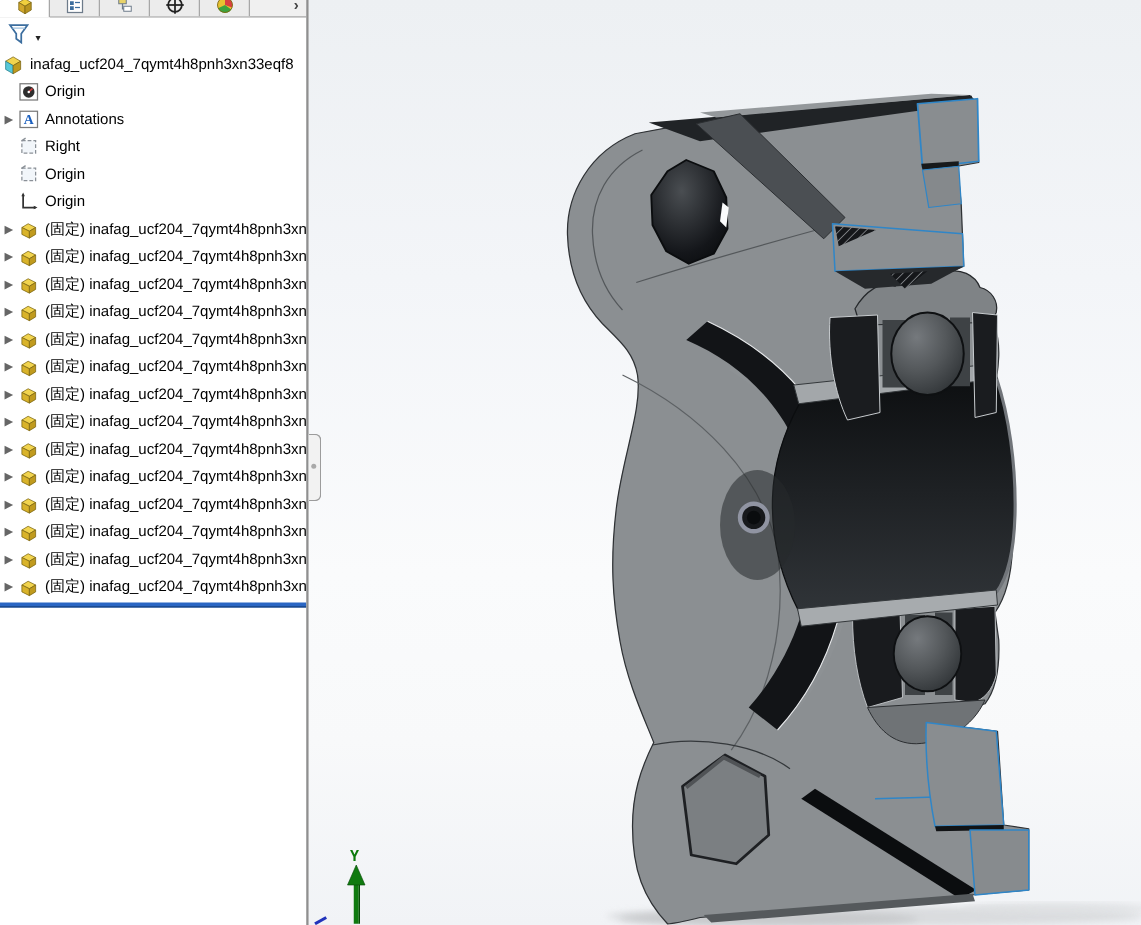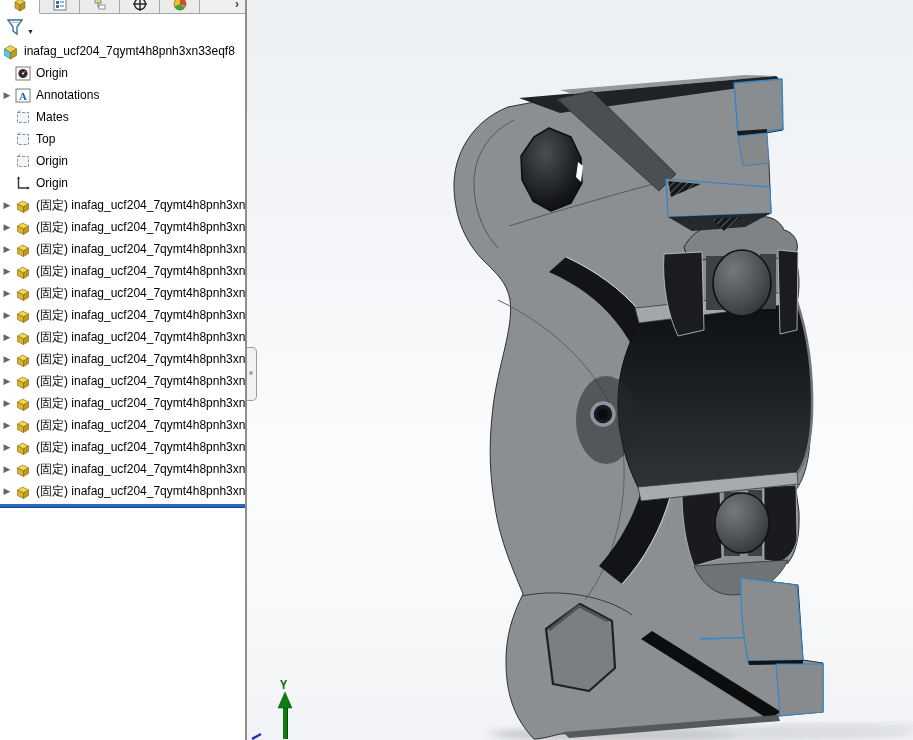--- a/index.html
+++ b/index.html
@@ -122,29 +122,21 @@
         </svg>
         <span class="lbl">Annotations</span>
       </div>
 
       <div class="row">
         <span class="arrow"></span>
         <svg class="ticon" viewBox="0 0 17 17">
           <rect x="3" y="3.5" width="11" height="10" fill="#f2f6fa" stroke="#8a9097" stroke-width="1" stroke-dasharray="3 1.6"></rect>
           <line x1="3" y1="3.5" x2="6" y2="1.5" stroke="#8a9097" stroke-width="1"></line>
         </svg>
-        <span class="lbl">Mates</span>
-      </div>
-      <div class="row">
-        <span class="arrow"></span>
-        <svg class="ticon" viewBox="0 0 17 17">
-          <rect x="3" y="3.5" width="11" height="10" fill="#f2f6fa" stroke="#8a9097" stroke-width="1" stroke-dasharray="3 1.6"></rect>
-          <line x1="3" y1="3.5" x2="6" y2="1.5" stroke="#8a9097" stroke-width="1"></line>
-        </svg>
-        <span class="lbl">Top</span>
+        <span class="lbl">Right</span>
       </div>
       <div class="row">
         <span class="arrow"></span>
         <svg class="ticon" viewBox="0 0 17 17">
           <rect x="3" y="3.5" width="11" height="10" fill="#f2f6fa" stroke="#8a9097" stroke-width="1" stroke-dasharray="3 1.6"></rect>
           <line x1="3" y1="3.5" x2="6" y2="1.5" stroke="#8a9097" stroke-width="1"></line>
         </svg>
         <span class="lbl">Origin</span>
       </div>
 

